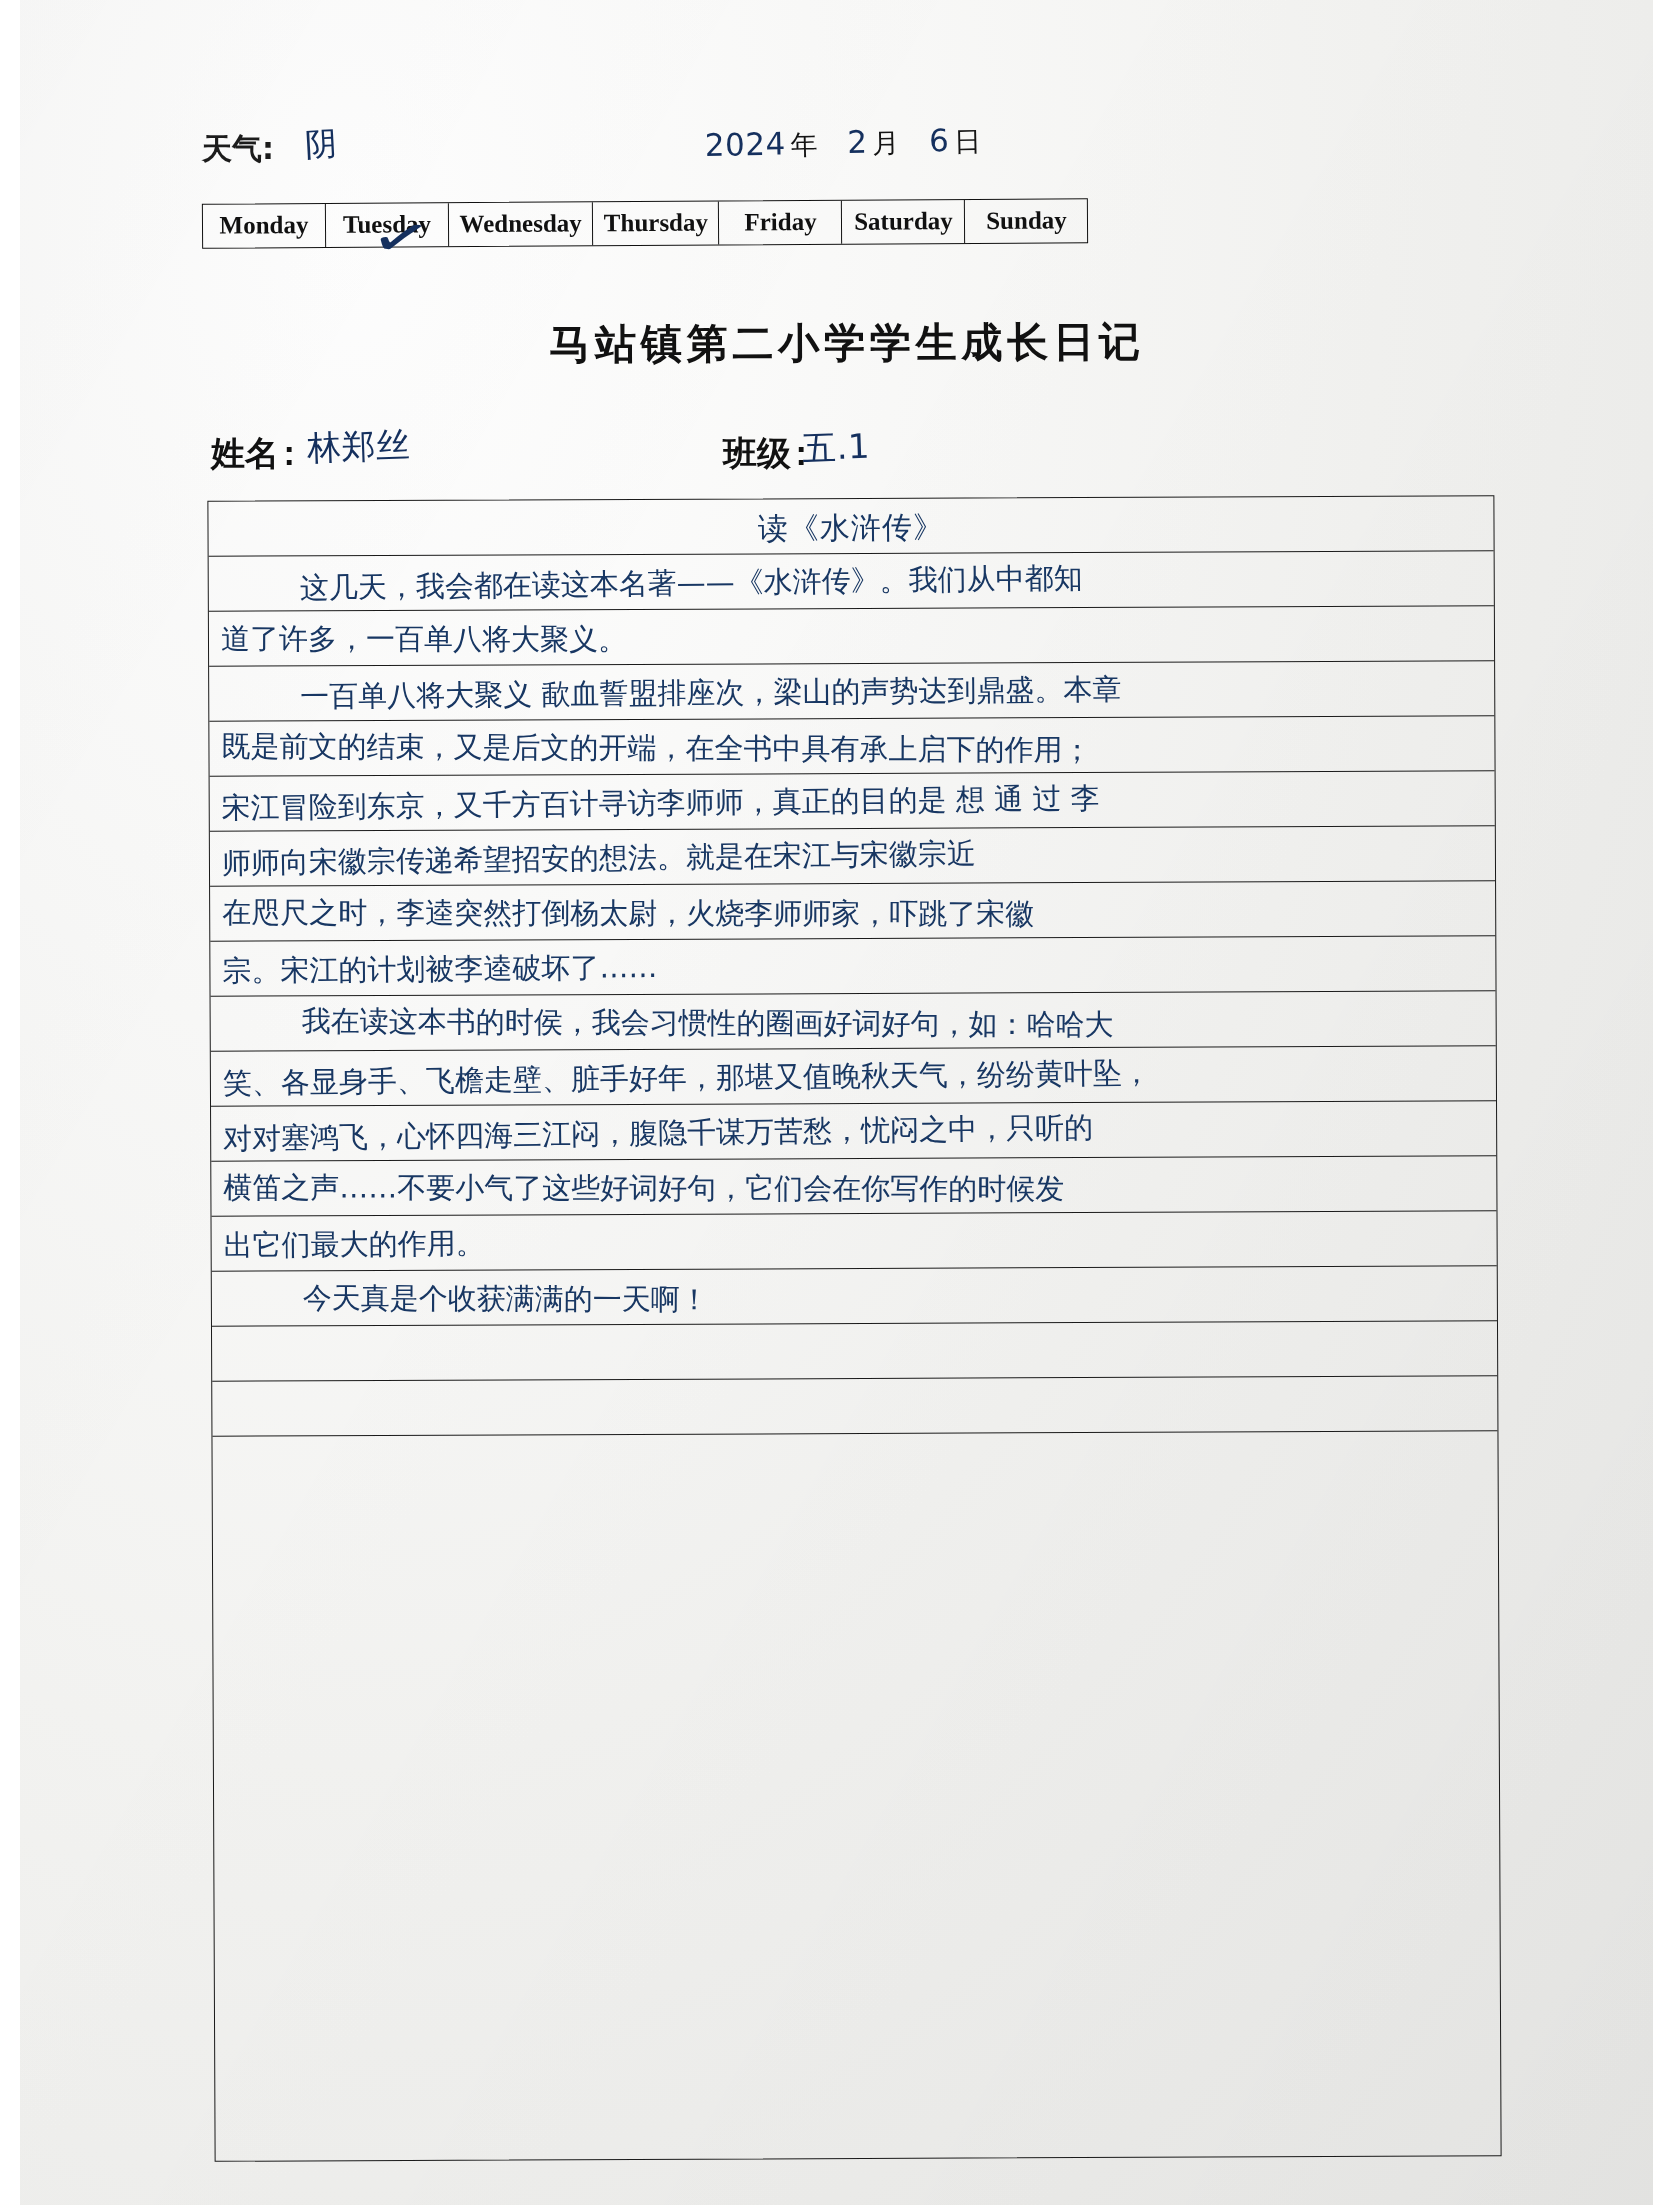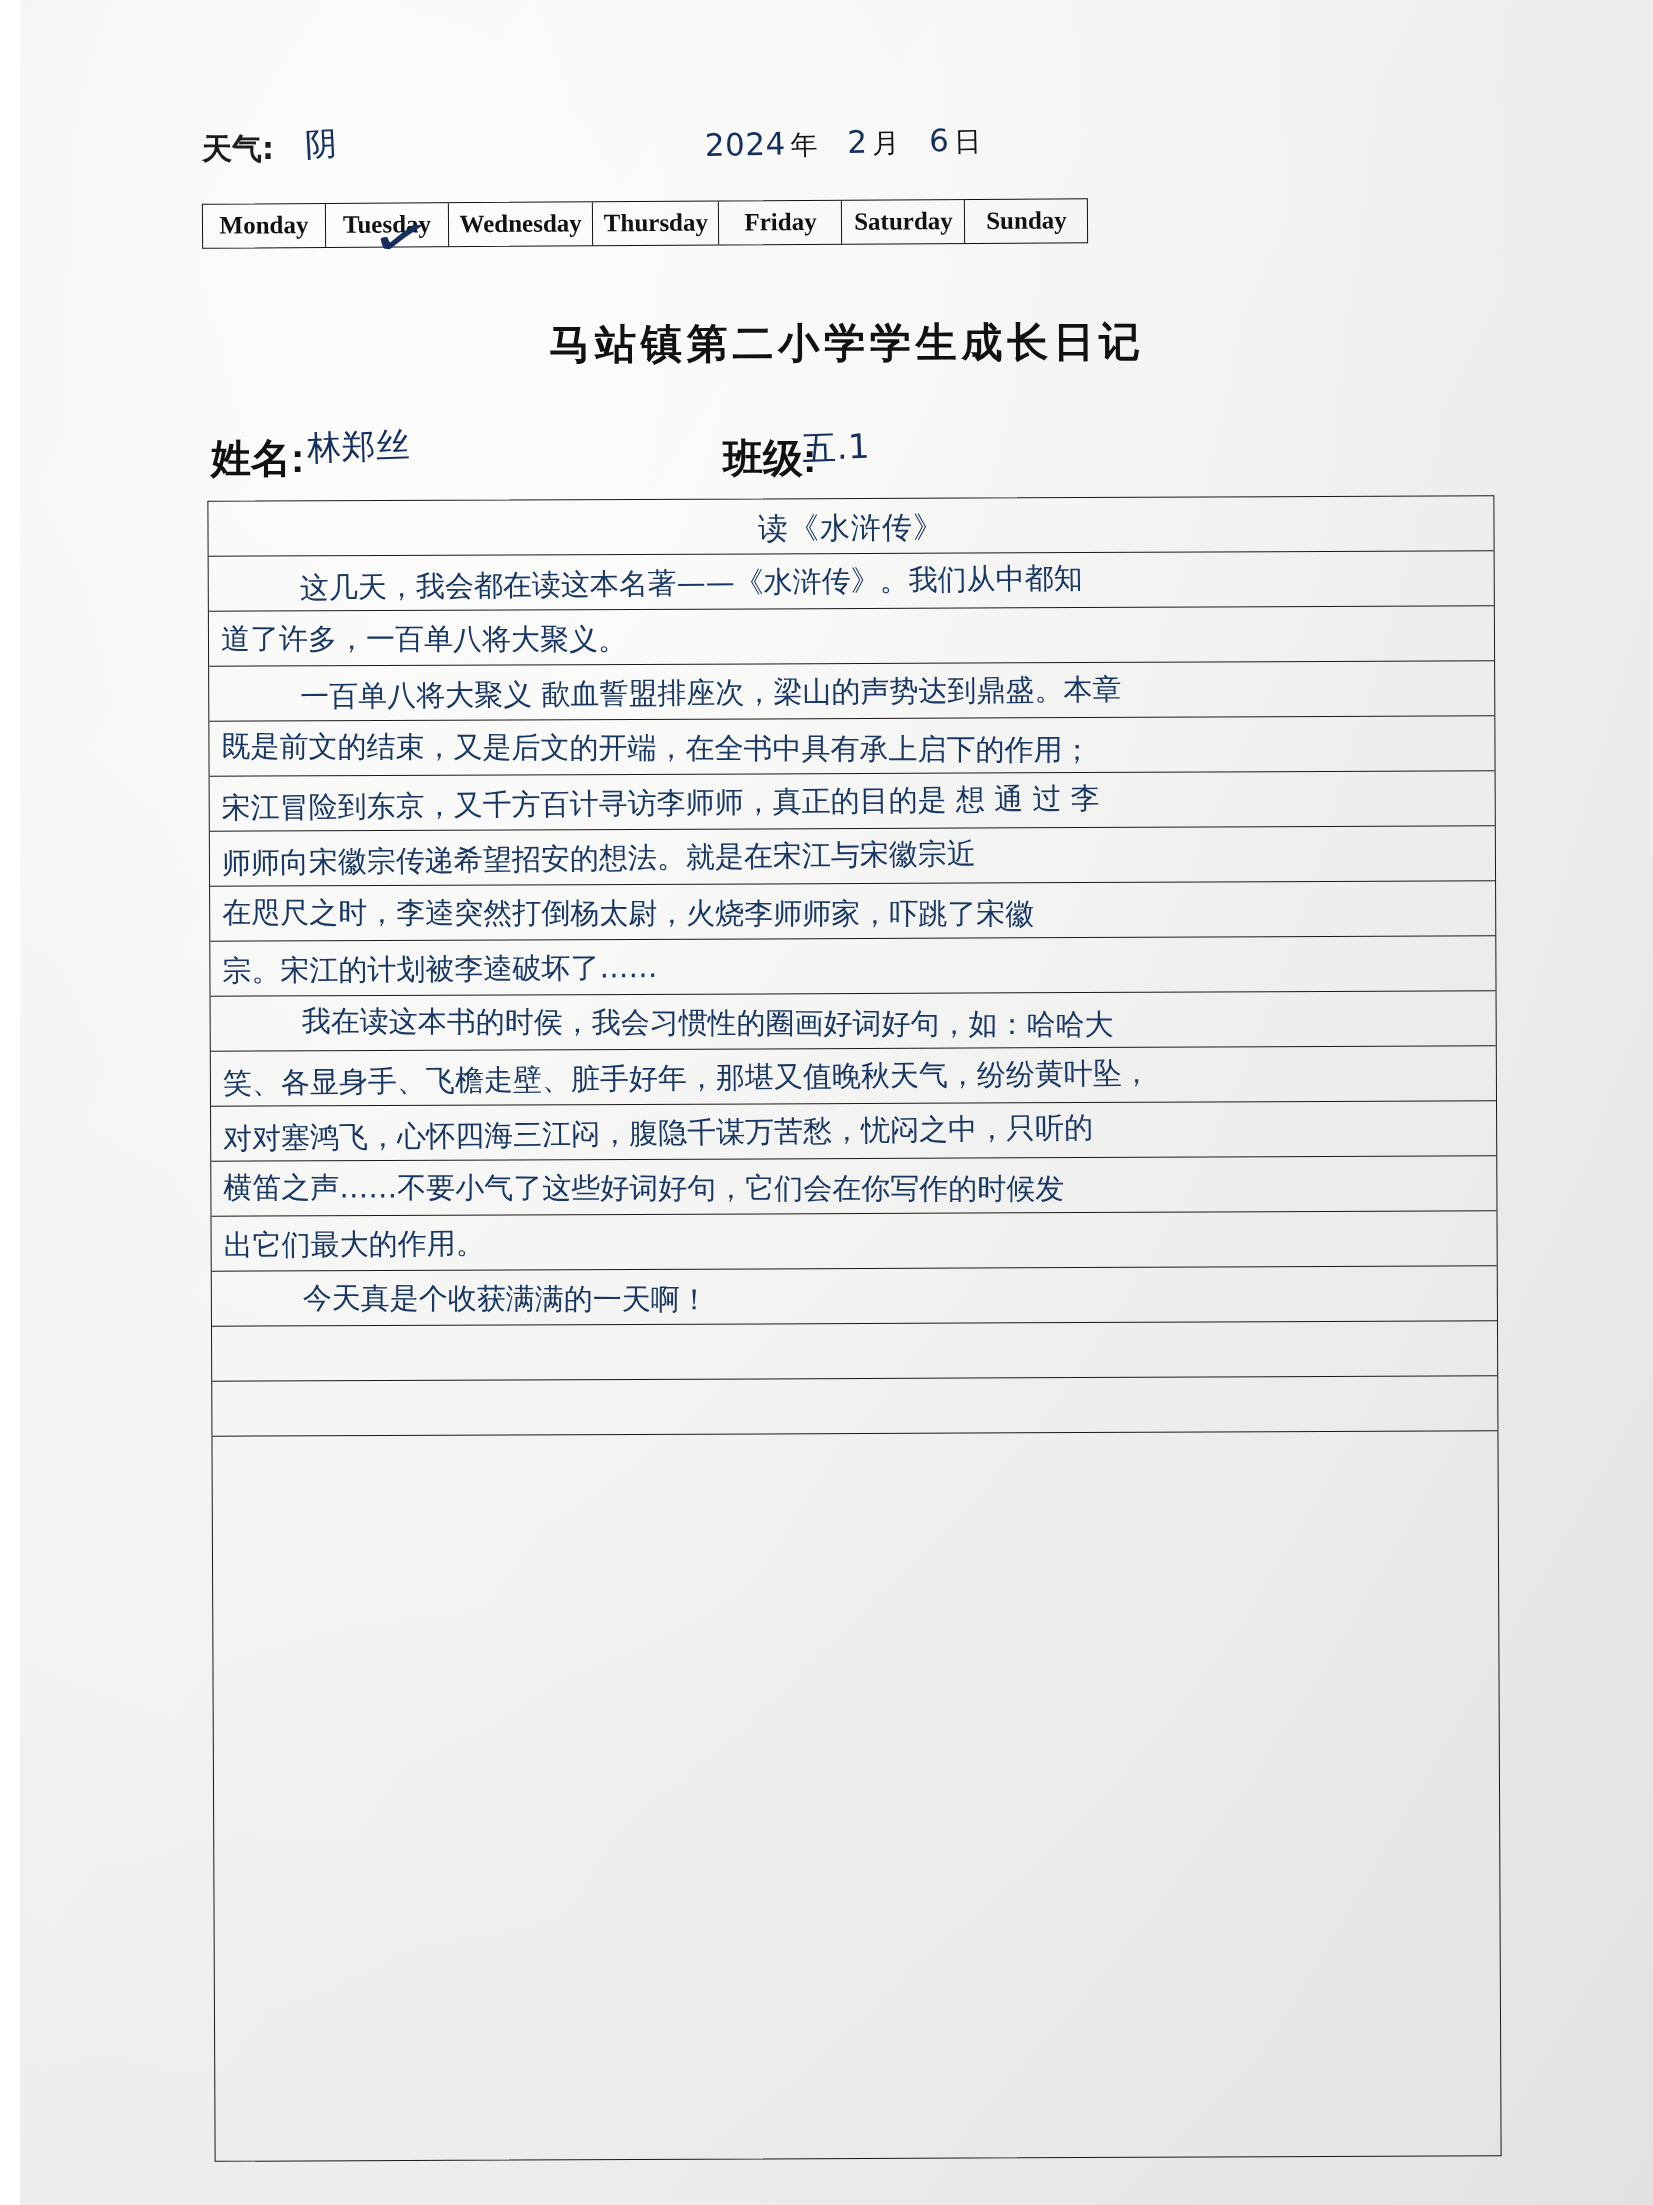--- a/index.html
+++ b/index.html
@@ -128,24 +128,24 @@
 
   
   .idrow {
     position: absolute;
     left: 191px;
     top: 431px;
     width: 1149px;
     height: 53px;
   }
   .id-label {
-    font-size: 40px;
+    font-size: 34px;
     font-weight: 700;
     color: #111;
-    font-family: Liberation Sans, sans-serif;
+    font-family: Liberation Mono, monospace;
   }
   .id-name-label { position: absolute; left: 0; top: 0; }
   .id-name-value {
     position: absolute; left: 96px; top: -6.7px;
     font-size: 34px; color: #15305e;
     font-family: "DejaVu Sans", sans-serif;
     transform: rotate(-2deg);
   }
   .id-class-label { position: absolute; left: 512px; top: 0; }
   .id-class-value {

